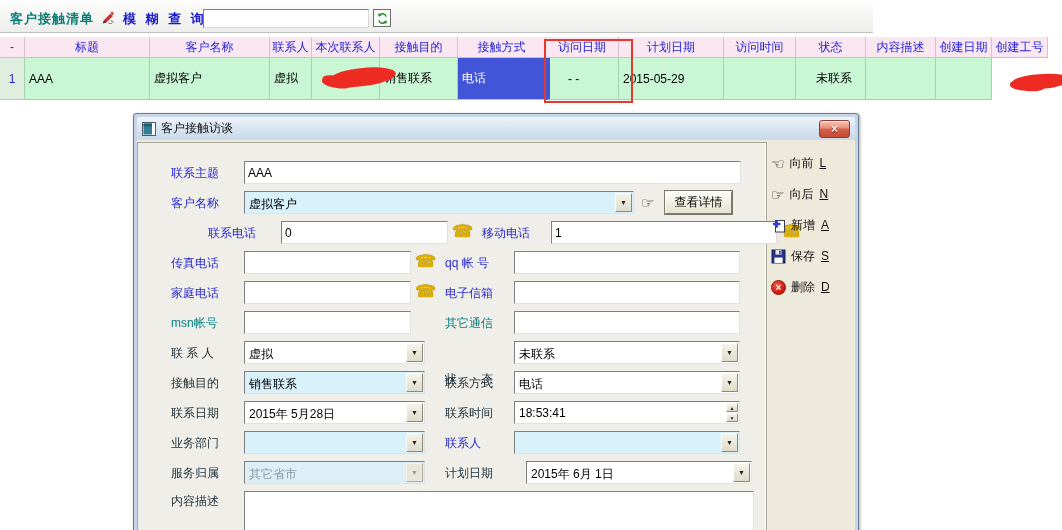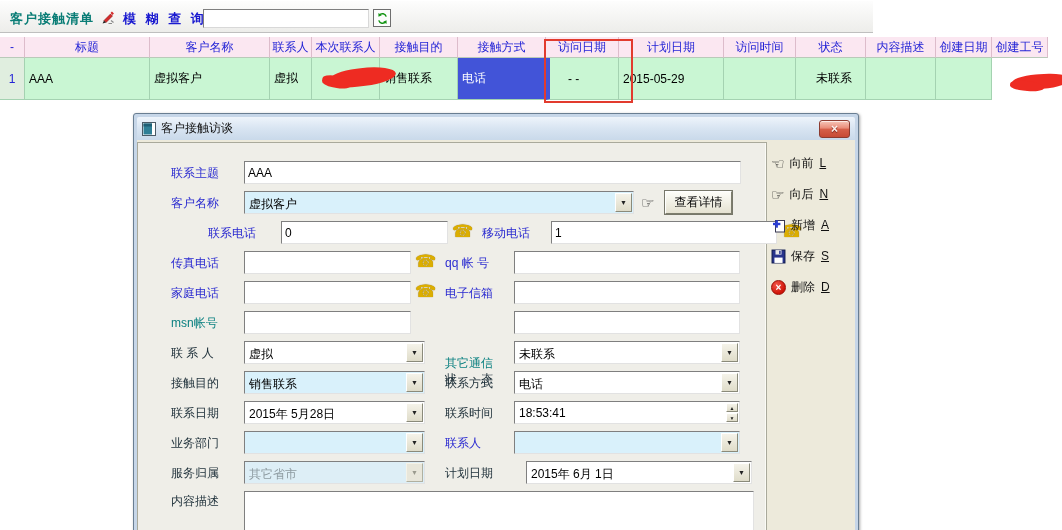--- a/index.html
+++ b/index.html
@@ -208,21 +208,21 @@
         <span class="flabel lab-blue" style="left:33px;">家庭电话</span>
         <input class="txt sunken" style="left: 106px; width: 167px;" value="">
         <span class="phone-ic" style="left:277px;">☎</span>
         <span class="flabel lab-blue" style="left:307px;">电子信箱</span>
         <input class="txt sunken" style="left: 376px; width: 226px;" value="">
       </div>
 
       <div class="frow" style="left:0;top:168px;width:628px;">
         <span class="flabel lab-teal" style="left:33px;">msn帐号</span>
         <input class="txt sunken" style="left: 106px; width: 167px;" value="">
-        <span class="flabel lab-teal" style="left:307px;margin-top:40px;">其它通信</span>
+        <span class="flabel lab-teal" style="left:307px;">其它通信</span>
         <input class="txt sunken" style="left: 376px; width: 226px;" value="">
       </div>
 
       <div class="frow" style="left:0;top:198px;width:628px;">
         <span class="flabel lab-dark" style="left:33px;">联 系 人</span>
         <div class="combo sunken" style="left:106px;width:181px;background:#fff;">
           <span class="cval">虚拟</span>
           <span class="cbtn">▼</span>
         </div>
         <span class="flabel lab-dark" style="left:307px;margin-top:26px;">状　　态</span>

